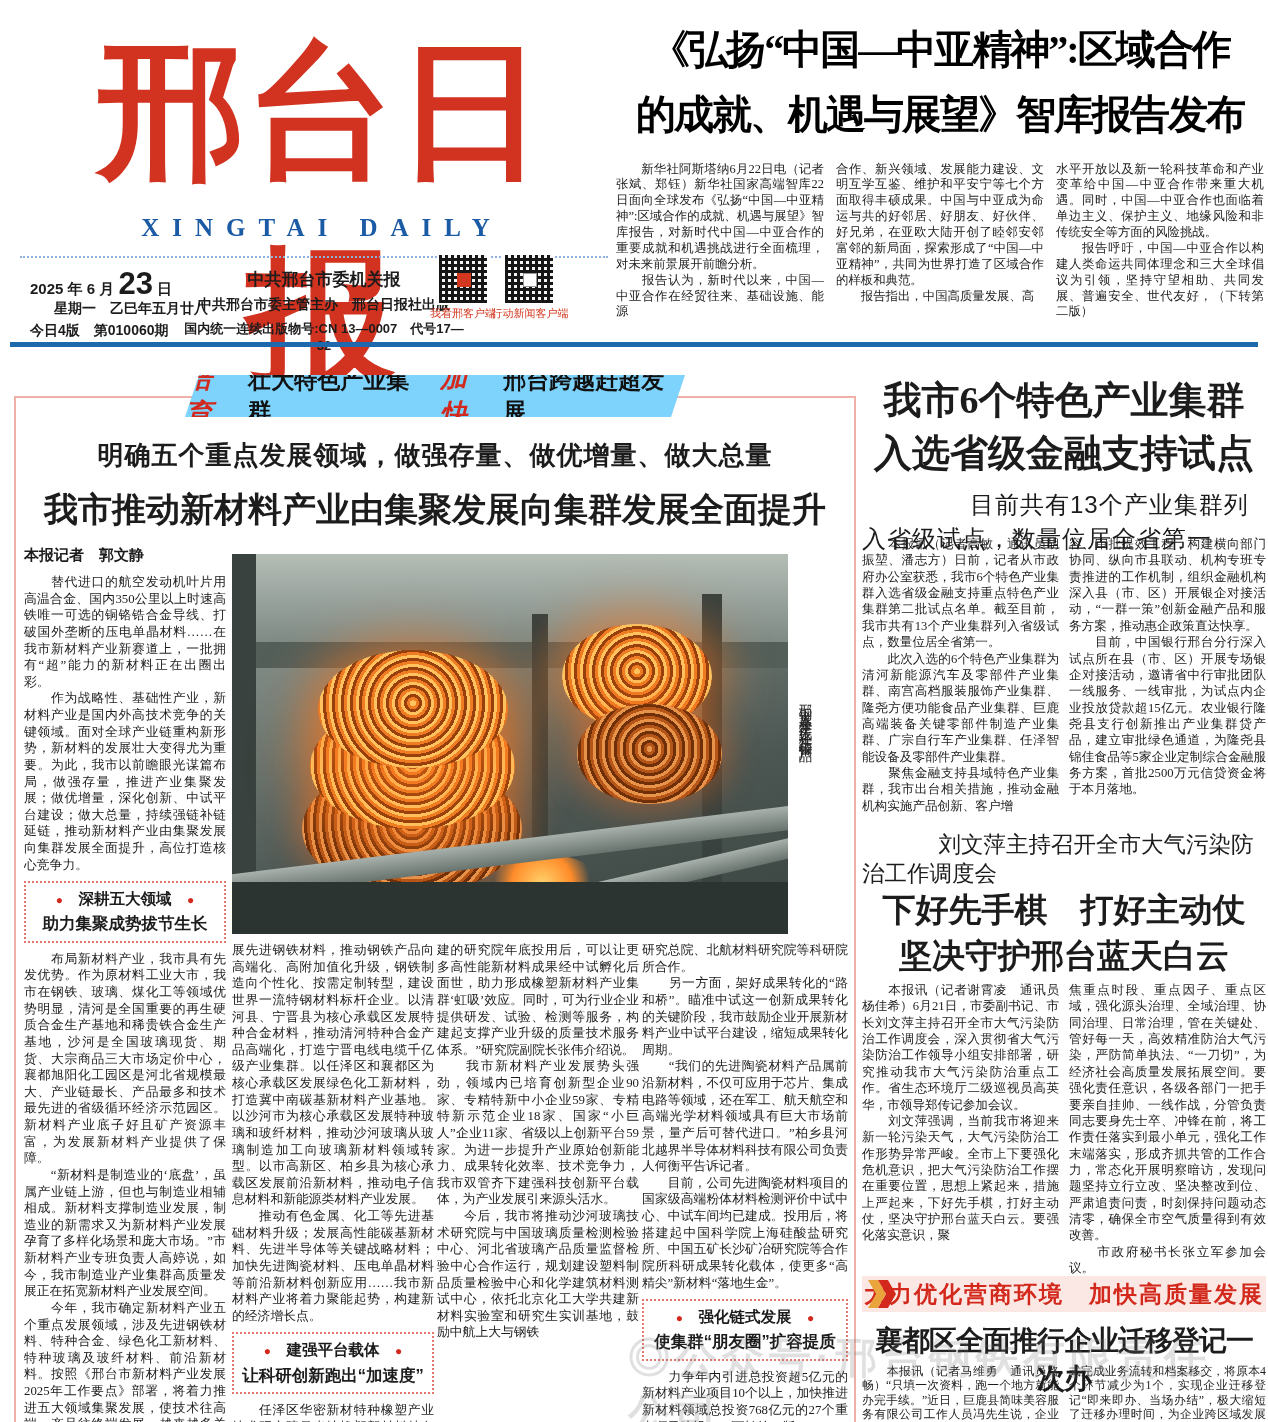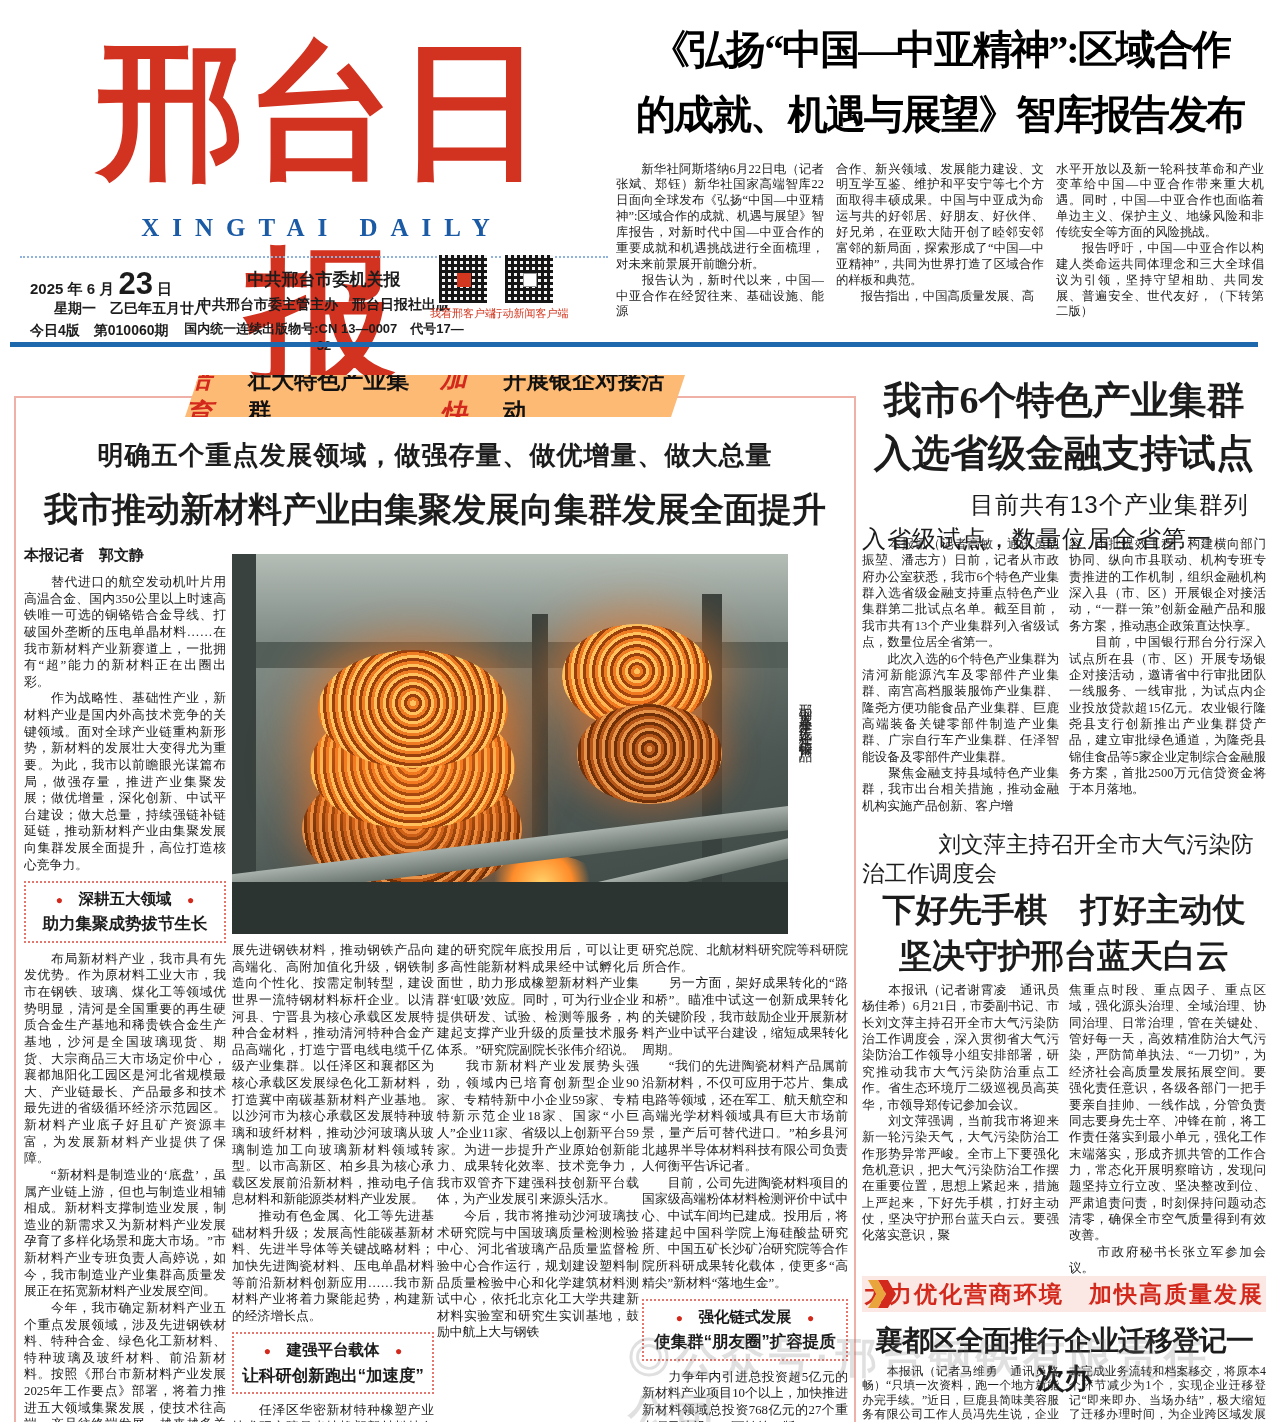--- a/index.html
+++ b/index.html
@@ -34,21 +34,21 @@
   .top-head{text-align:center;font-weight:bold;font-size:40px;line-height:1.62;letter-spacing:-2px;color:#000;}
   .top-head p{margin:0;}
   .top-body{display:flex;gap:12px;margin-top:14px;}
   .top-body .tcol{flex:1;font-size:12.4px;line-height:1.28;text-align:justify;}
   .tcol p{margin:0;}
   .rule{position:absolute;left:10px;top:342px;width:1248px;height:5px;background:#1e68ad;}
   
   .main-box{position:absolute;left:14px;top:396px;width:838px;height:1026px;
       border:2px solid #efb0a8;border-bottom:none;}
   .banner{position:absolute;left:50%;top:-23px;transform:translateX(-50%);width:500px;height:42px;
-      background:#fdba74;display:flex;align-items:center;justify-content:center;gap:10px;
+      background:#7dd3fc;display:flex;align-items:center;justify-content:center;gap:10px;
       clip-path:polygon(14px 0,100% 0,calc(100% - 14px) 100%,0 100%);z-index:2;}
   .banner .tag{color:#d3281c;font-weight:bold;font-style:italic;font-size:27px;font-family:"Liberation Serif",serif;}
   .banner .btxt{color:#111;font-weight:bold;font-size:23px;font-family:"Liberation Sans",sans-serif;}
   .kicker{position:absolute;left:0;top:40px;width:100%;text-align:center;font-size:26px;font-weight:bold;letter-spacing:1px;}
   .main-head{position:absolute;left:0;top:89px;width:100%;text-align:center;font-size:34px;font-weight:900;
       font-family:"Liberation Sans",sans-serif;letter-spacing:0px;}
   .byline{position:absolute;left:8px;top:148px;font-size:15px;font-weight:bold;font-family:"Liberation Sans",sans-serif;}
   .ncol{position:absolute;font-size:12.8px;line-height:1.3;text-align:justify;overflow:hidden;}
   .ncol p{margin:0;}
   .col1{left:8px;top:176px;width:202px;height:848px;}
@@ -156,21 +156,21 @@
     </div>
   </div>
 
   <div class="rule"></div>
 
   <div class="main-box">
     <div class="banner">
       <span class="tag">培育</span>
       <span class="btxt">壮大特色产业集群</span>
       <span class="tag">加快</span>
-      <span class="btxt">开展银企对接活动</span>
+      <span class="btxt">邢台跨越赶超发展</span>
     </div>
     <div class="kicker">明确五个重点发展领域，做强存量、做优增量、做大总量</div>
     <div class="main-head">我市推动新材料产业由集聚发展向集群发展全面提升</div>
     <div class="byline">本报记者　郭文静</div>
 
     <div class="photo">
       <div class="ceiling"></div>
       <div class="beam"></div>
       <div class="post" style="left:0;top:0;width:24px;height:380px;"></div>
       <div class="post" style="left:300px;top:60px;width:16px;height:320px;"></div>

